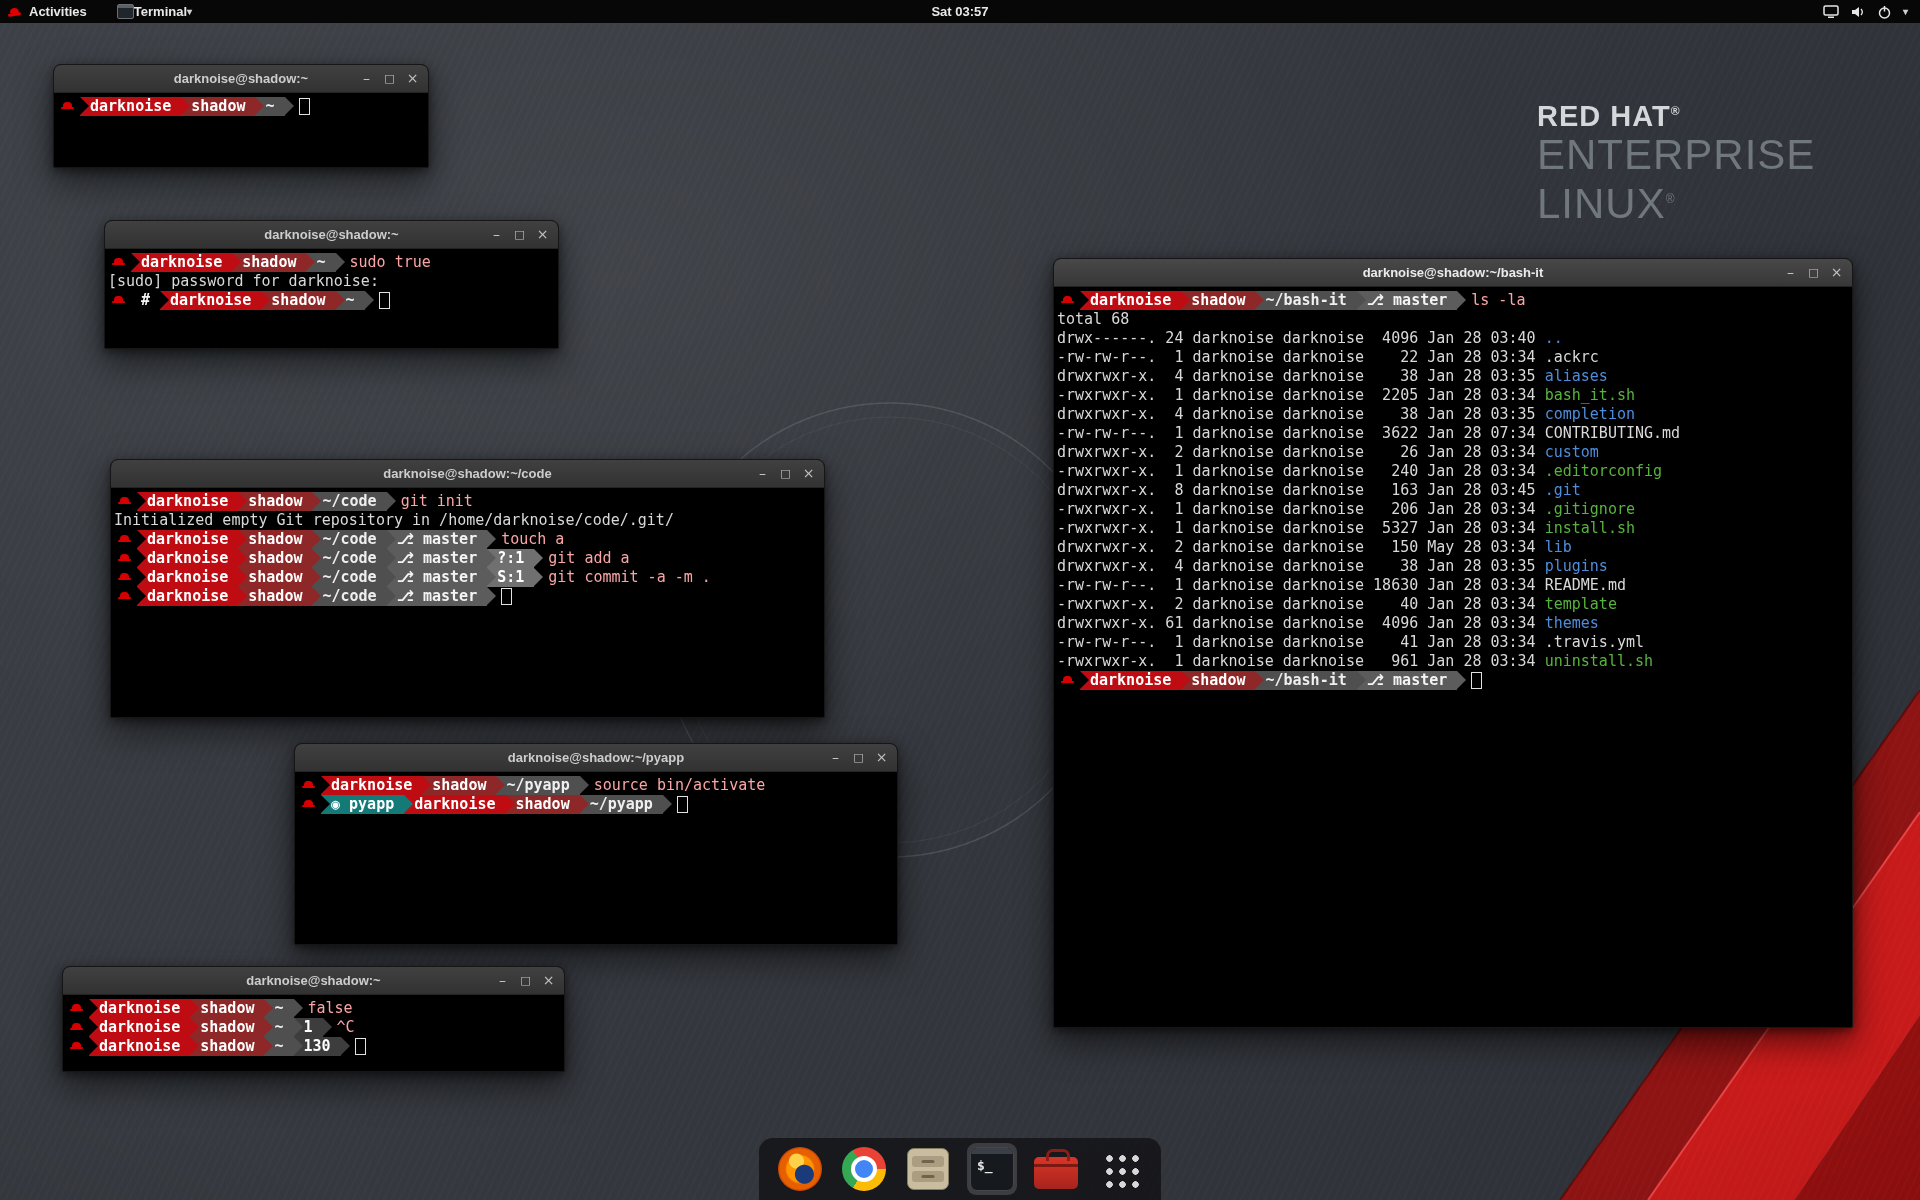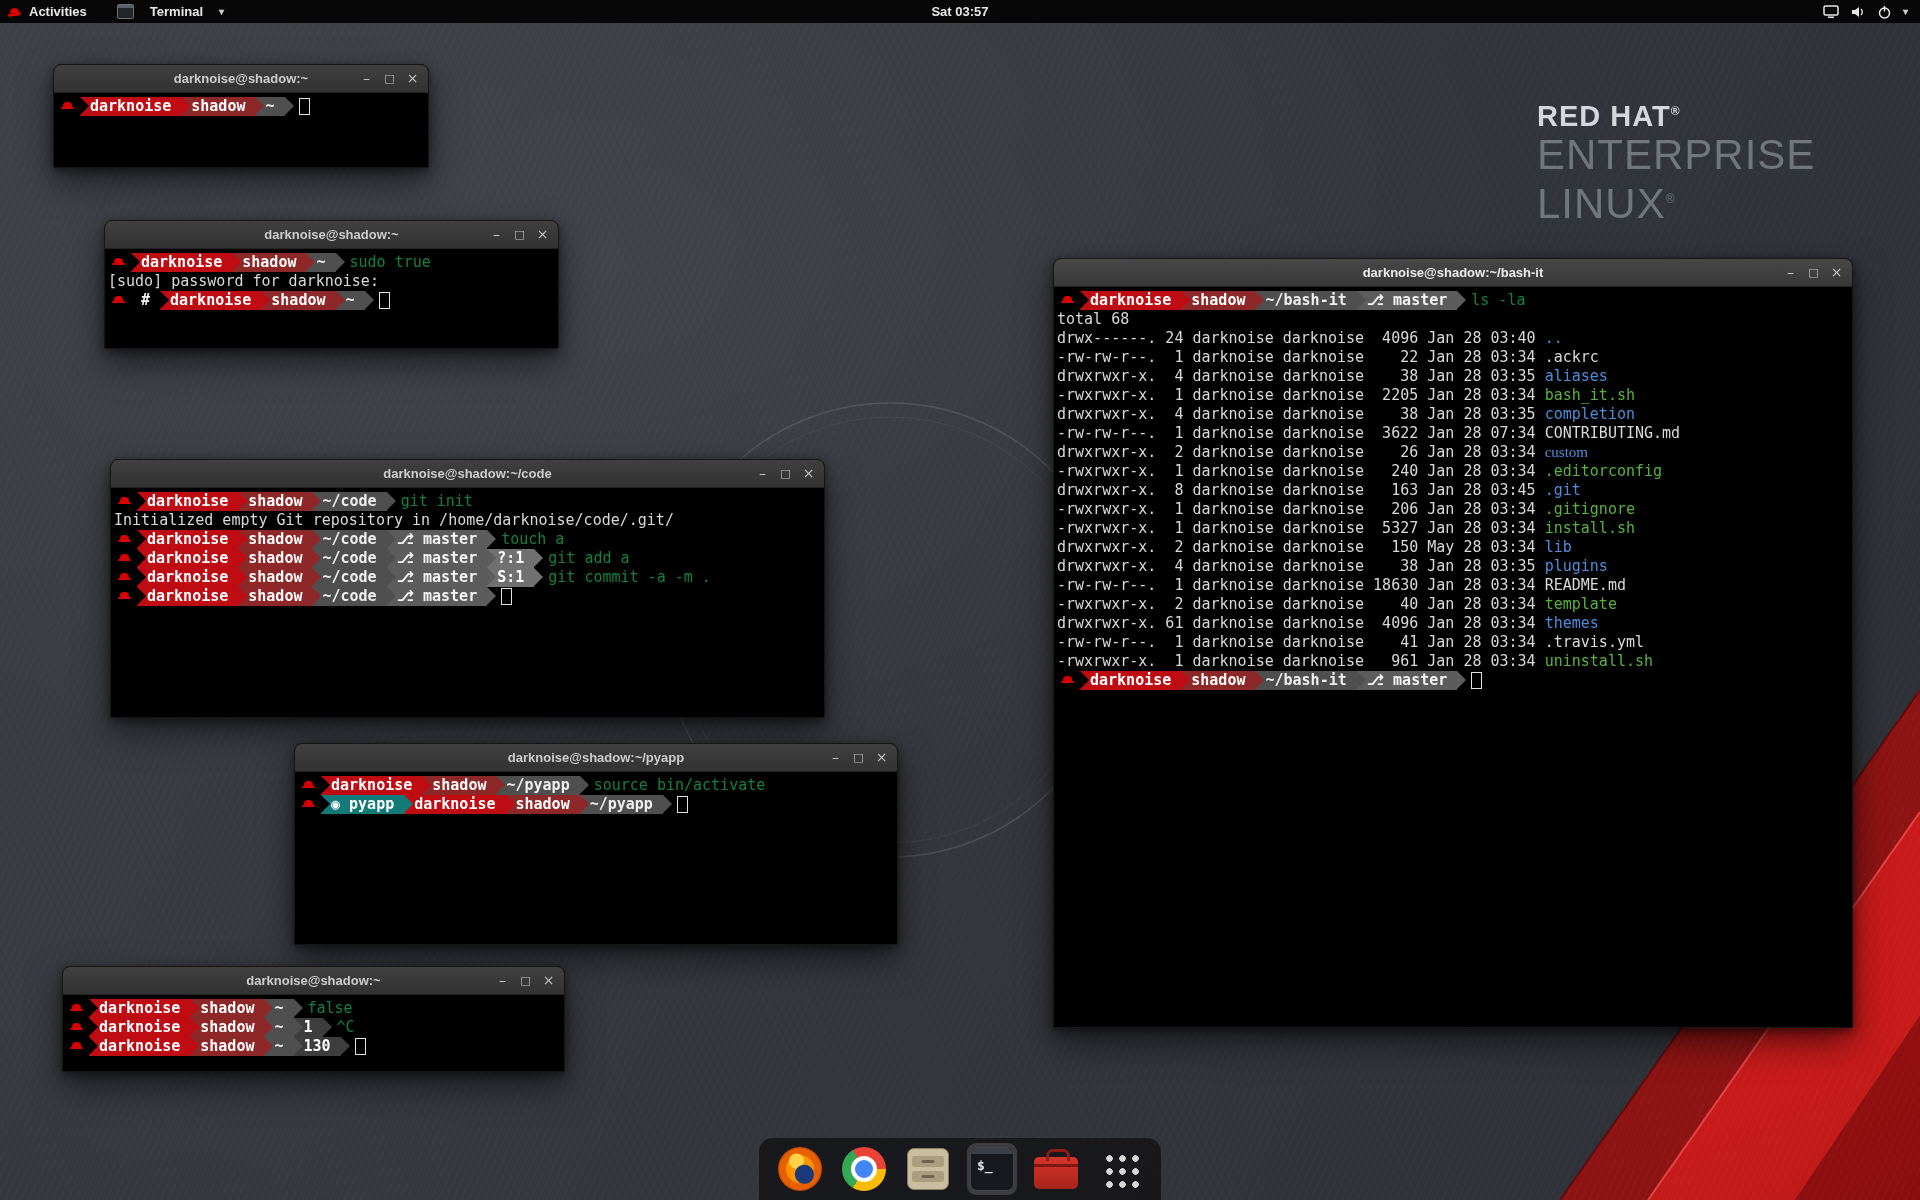--- a/index.html
+++ b/index.html
@@ -16,21 +16,21 @@
       radial-gradient(2300px 1500px at 50% 38%, rgba(0,0,0,0) 55%, rgba(0,0,0,0.28) 100%);}
   
   .branding{position:absolute;left:1537px;top:100px;color:#70787e;user-select:none}
   .brand-l1{font-weight:700;font-size:29px;letter-spacing:1px;color:#d5d8da}
   .brand-l2,.brand-l3{font-weight:300;font-size:42px;letter-spacing:1px;line-height:44px;color:#70787e}
   .reg{font-size:12px;vertical-align:super}
   
   .topbar{position:absolute;top:0;left:0;right:0;height:23px;background:#070707;z-index:100;
     display:flex;align-items:center;color:#e8e8e8;font-size:13px;font-weight:600}
   .activities{display:flex;align-items:center;gap:7px;padding:0 8px;height:100%}
-  .appmenu{display:flex;align-items:center;gap:16px;margin-left:14px;padding:0 8px;height:100%}
+  .appmenu{display:flex;align-items:center;gap:0;margin-left:14px;padding:0 8px;height:100%}
   .fedora{position:relative;width:14px;height:14px;display:inline-block}
   .fedora::before{content:"";position:absolute;left:2px;top:3px;width:9px;height:5px;background:#e00000;border-radius:5px 5px 0 0}
   .fedora::after{content:"";position:absolute;left:0;top:8px;width:13px;height:3px;background:#e00000;border-radius:2px;transform:rotate(-8deg)}
   .mini-term{width:15px;height:13px;background:#21262b;border:1px solid #6a6f74;border-radius:2px;position:relative}
   .mini-term::before{content:"";position:absolute;top:0;left:0;right:0;height:3px;background:#596067}
   .caret{font-size:10px;color:#cfcfcf}
   .tb-clock{position:absolute;left:50%;transform:translateX(-50%);height:100%;display:flex;align-items:center;padding:0 8px}
   .tb-right{margin-left:auto;display:flex;align-items:center;gap:11px;padding:0 12px;height:100%}
   
   .window{position:absolute;display:flex;flex-direction:column;background:#000;
@@ -47,21 +47,21 @@
   .term-body{flex:1;overflow:hidden;padding:4px 2px 0 3px;
     font-family:"DejaVu Sans Mono","DejaVu Sans",monospace;font-size:15px;color:#d9d9d9}
   .tline{height:19px;line-height:19px;white-space:pre;position:relative}
   .seg{display:inline-block;position:relative;vertical-align:top;height:19px;line-height:19px;
     padding:0 10px;font-weight:700}
   .tri{position:absolute;left:100%;top:0;width:0;height:0;
     border-top:9.5px solid transparent;border-bottom:9.5px solid transparent;border-left:9px solid #000}
   .seg-icon{width:13px;padding:0 5px}
   .seg-icon::before{content:"";position:absolute;left:6px;top:5px;width:9px;height:5px;background:#d60000;border-radius:4px 4px 0 0}
   .seg-icon::after{content:"";position:absolute;left:4px;top:10px;width:13px;height:2px;background:#d60000;border-radius:1px}
-  .cmd{margin-left:14px;color:#15803d}
+  .cmd{margin-left:14px;color:#fca5a5}
   .cursor{display:inline-block;width:9px;height:15px;border:1px solid #e2e2e2;margin-left:14px;margin-top:1px;vertical-align:top}
   .pre{color:#d9d9d9}
   
   #w0{left:53px;top:64px;width:374px;height:102px}
   #w1{left:104px;top:220px;width:453px;height:127px}
   #w2{left:110px;top:459px;width:713px;height:257px}
   #w3{left:294px;top:743px;width:602px;height:200px}
   #w4{left:62px;top:966px;width:501px;height:104px}
   #w5{left:1053px;top:258px;width:798px;height:768px;z-index:12}
   
@@ -236,21 +236,21 @@
   </div>
   <div class="term-body">
       <div class="tline"><span class="seg seg-icon" style="background: rgb(0, 0, 0); color: rgb(204, 0, 0); z-index: 60;"><i class="tri" style="border-left-color: rgb(0, 0, 0);"></i></span><span class="seg" style="background: rgb(191, 11, 18); color: rgb(255, 255, 255); z-index: 59;">darknoise<i class="tri" style="border-left-color: rgb(191, 11, 18);"></i></span><span class="seg" style="background: rgb(142, 39, 39); color: rgb(255, 255, 255); z-index: 58;">shadow<i class="tri" style="border-left-color: rgb(142, 39, 39);"></i></span><span class="seg" style="background: rgb(79, 79, 79); color: rgb(239, 239, 239); z-index: 57;">~/bash-it<i class="tri" style="border-left-color: rgb(79, 79, 79);"></i></span><span class="seg" style="background: rgb(92, 92, 92); color: rgb(244, 244, 244); z-index: 56;">⎇ master<i class="tri" style="border-left-color: rgb(92, 92, 92);"></i></span><span class="cmd">ls -la</span></div>
       <div class="tline"><span class="pre">total 68</span></div>
       <div class="tline"><span class="pre">drwx------. 24 darknoise darknoise  4096 Jan 28 03:40 </span><span style="color: rgb(79, 141, 219);">..</span></div>
       <div class="tline"><span class="pre">-rw-rw-r--.  1 darknoise darknoise    22 Jan 28 03:34 </span><span style="color: rgb(217, 217, 217);">.ackrc</span></div>
       <div class="tline"><span class="pre">drwxrwxr-x.  4 darknoise darknoise    38 Jan 28 03:35 </span><span style="color: rgb(79, 141, 219);">aliases</span></div>
       <div class="tline"><span class="pre">-rwxrwxr-x.  1 darknoise darknoise  2205 Jan 28 03:34 </span><span style="color: rgb(88, 179, 62);">bash_it.sh</span></div>
       <div class="tline"><span class="pre">drwxrwxr-x.  4 darknoise darknoise    38 Jan 28 03:35 </span><span style="color: rgb(79, 141, 219);">completion</span></div>
       <div class="tline"><span class="pre">-rw-rw-r--.  1 darknoise darknoise  3622 Jan 28 07:34 </span><span style="color: rgb(217, 217, 217);">CONTRIBUTING.md</span></div>
-      <div class="tline"><span class="pre">drwxrwxr-x.  2 darknoise darknoise    26 Jan 28 03:34 </span><span style="color: rgb(79, 141, 219); font-family: Liberation Serif, serif;">custom</span></div>
+      <div class="tline"><span class="pre">drwxrwxr-x.  2 darknoise darknoise    26 Jan 28 03:34 </span><span style="color: rgb(79, 141, 219);">custom</span></div>
       <div class="tline"><span class="pre">-rwxrwxr-x.  1 darknoise darknoise   240 Jan 28 03:34 </span><span style="color: rgb(88, 179, 62);">.editorconfig</span></div>
       <div class="tline"><span class="pre">drwxrwxr-x.  8 darknoise darknoise   163 Jan 28 03:45 </span><span style="color: rgb(79, 141, 219);">.git</span></div>
       <div class="tline"><span class="pre">-rwxrwxr-x.  1 darknoise darknoise   206 Jan 28 03:34 </span><span style="color: rgb(88, 179, 62);">.gitignore</span></div>
       <div class="tline"><span class="pre">-rwxrwxr-x.  1 darknoise darknoise  5327 Jan 28 03:34 </span><span style="color: rgb(88, 179, 62);">install.sh</span></div>
       <div class="tline"><span class="pre">drwxrwxr-x.  2 darknoise darknoise   150 May 28 03:34 </span><span style="color: rgb(79, 141, 219);">lib</span></div>
       <div class="tline"><span class="pre">drwxrwxr-x.  4 darknoise darknoise    38 Jan 28 03:35 </span><span style="color: rgb(79, 141, 219);">plugins</span></div>
       <div class="tline"><span class="pre">-rw-rw-r--.  1 darknoise darknoise 18630 Jan 28 03:34 </span><span style="color: rgb(217, 217, 217);">README.md</span></div>
       <div class="tline"><span class="pre">-rwxrwxr-x.  2 darknoise darknoise    40 Jan 28 03:34 </span><span style="color: rgb(88, 179, 62);">template</span></div>
       <div class="tline"><span class="pre">drwxrwxr-x. 61 darknoise darknoise  4096 Jan 28 03:34 </span><span style="color: rgb(79, 141, 219);">themes</span></div>
       <div class="tline"><span class="pre">-rw-rw-r--.  1 darknoise darknoise    41 Jan 28 03:34 </span><span style="color: rgb(217, 217, 217);">.travis.yml</span></div>

